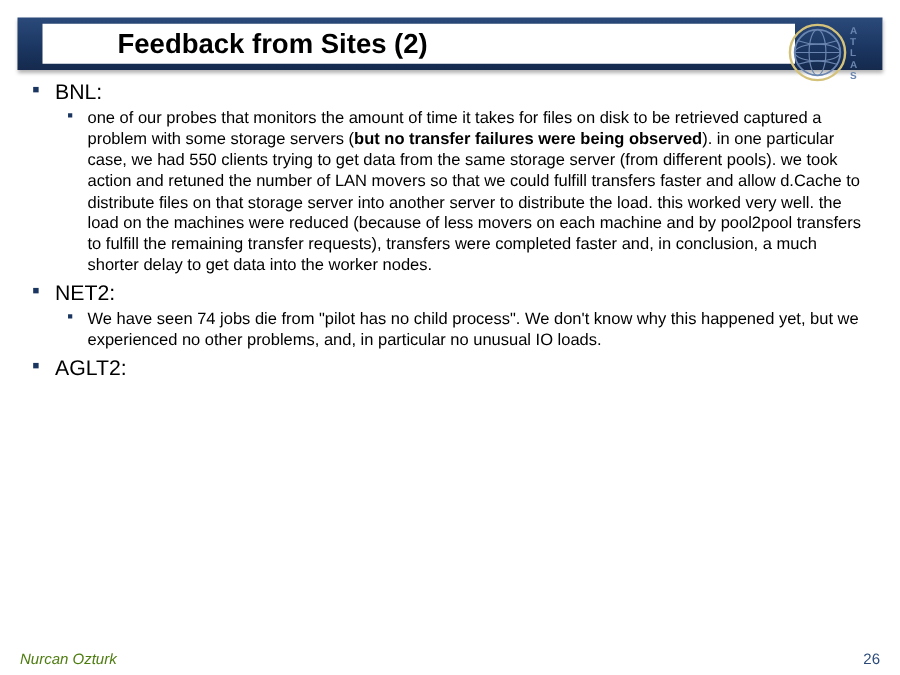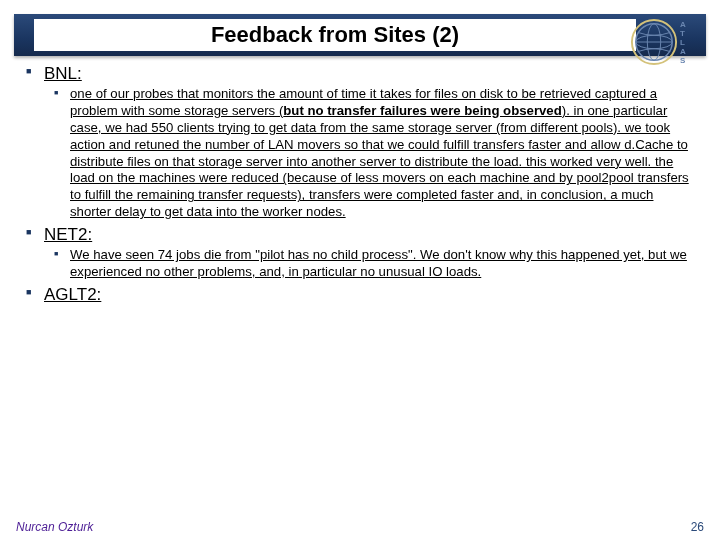--- a/index.html
+++ b/index.html
@@ -6,39 +6,39 @@
   html, body { width: 720px; height: 540px; font-family: Arial, Helvetica, sans-serif; background: #fff; color: #000; overflow: hidden; }
   .slide { position: relative; width: 720px; height: 540px; }
   .titlebar {
     position: absolute; left: 14px; right: 14px; top: 14px; height: 42px;
     background: linear-gradient(#2b4a7a, #1a3560 60%, #152a4d);
     box-shadow: 0 2px 3px rgba(0,0,0,0.3);
     display: flex; align-items: center; justify-content: center;
   }
   .title-text {
     background: #fff; color: #000; font-size: 22px; font-weight: bold;
-    padding: 2px 60px; width: 100%; text-align: center; line-height: 28px;
+    padding: 2px 60px; width: 100%; line-height: 28px;
     margin: 0 70px 0 20px;
   }
   .logo {
     position: absolute; right: 8px; top: 4px; width: 68px; height: 48px;
     display: flex; align-items: center; gap: 2px;
   }
   .logo svg { width: 48px; height: 48px; }
   .logo-letters { display: flex; flex-direction: column; font-size: 8px; font-weight: bold; color: #6a86b0; line-height: 9px; }
   .content { position: absolute; left: 24px; right: 24px; top: 64px; bottom: 28px; overflow: hidden; }
-  .lvl1 { list-style: none; text-decoration: underline; }
+  .lvl1 { list-style: none; }
   .lvl1 > li { position: relative; padding-left: 20px; margin-bottom: 4px; }
   .lvl1 > li::before { content: "■"; color: #1a3560; position: absolute; left: 2px; top: 2px; font-size: 9px; }
   .lvl1-label { font-size: 17px; }
   .lvl2 { list-style: none; margin-top: 2px; }
   .lvl2 > li { position: relative; padding-left: 26px; font-size: 13.2px; line-height: 1.28; margin-bottom: 2px; }
   .lvl2 > li::before { content: "■"; color: #1a3560; position: absolute; left: 10px; top: 3px; font-size: 7px; }
   .footer { position: absolute; left: 16px; right: 16px; bottom: 6px; display: flex; justify-content: space-between; align-items: center; font-size: 12px; font-style: italic; }
-  .author { color: #4c1d95; }
+  .author { color: #4d7c0f; }
   .pagenum { color: #2b4a7a; font-style: normal; }
   .bold-run { font-weight: bold; }
 </style>
 </head>
 <body>
 
 <div class="slide">
 
   <div class="titlebar">
     <div class="title-text">Feedback from Sites (2)</div>

